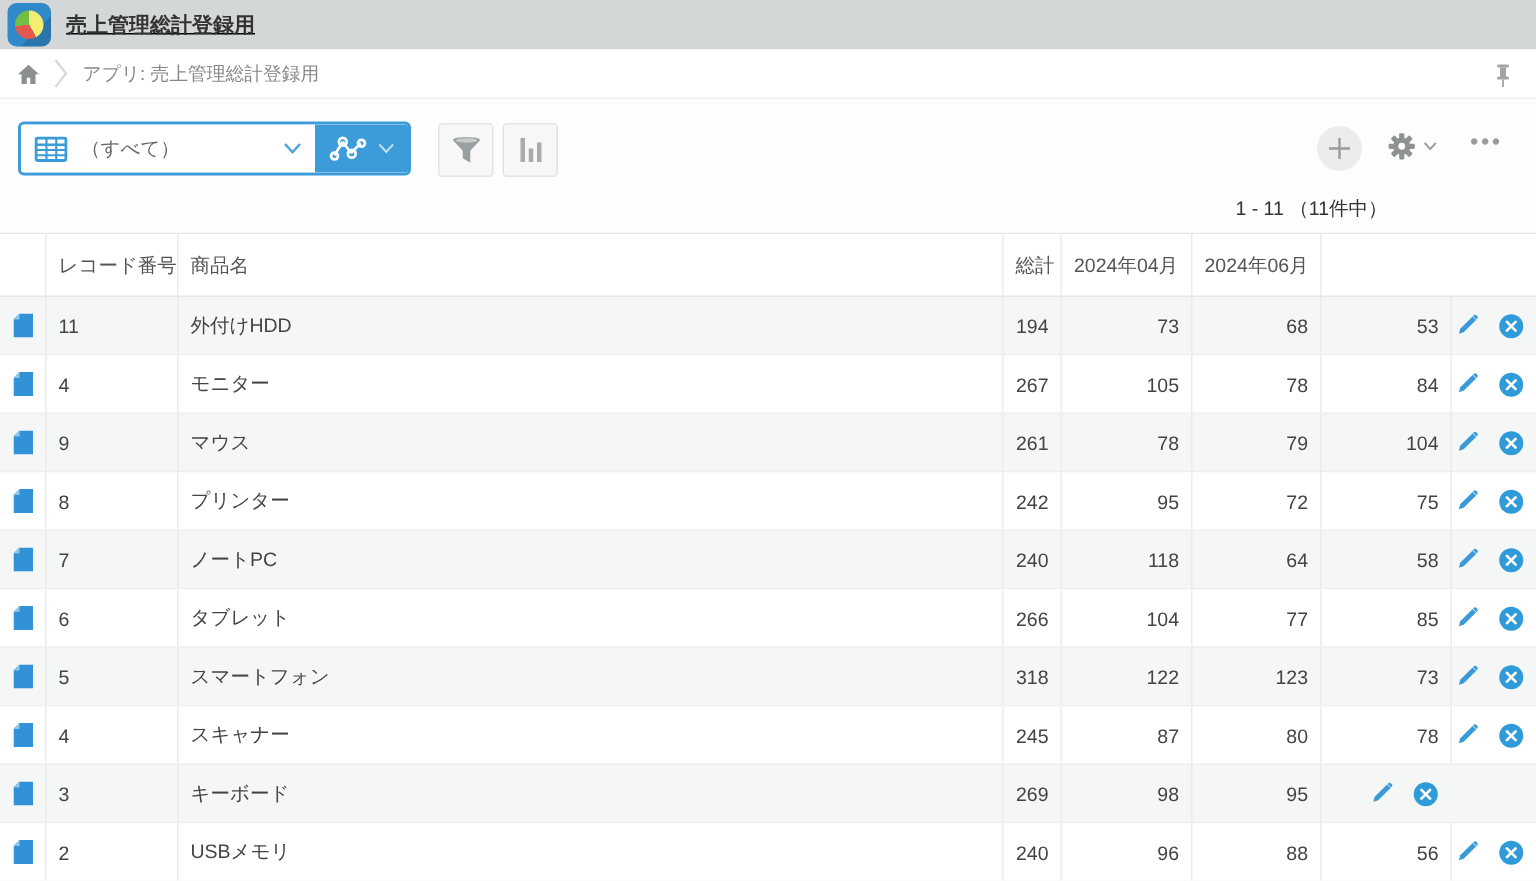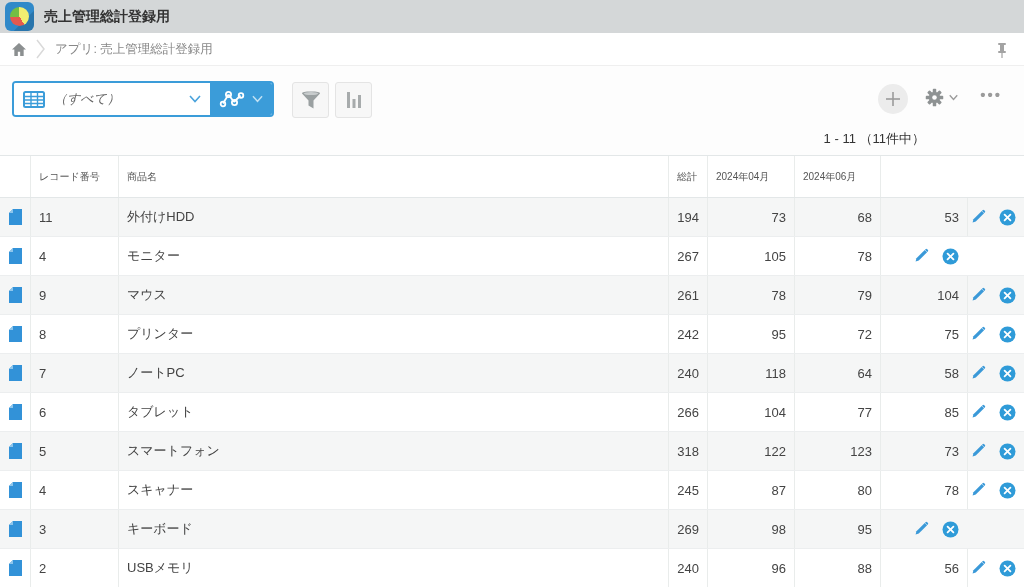--- a/index.html
+++ b/index.html
@@ -1,20 +1,20 @@
 <!DOCTYPE html>
 <html><head>
 <meta charset="utf-8">
 <style>
   * { box-sizing: border-box; margin: 0; padding: 0; }
   html,body { width:1024px; height:587px; overflow:hidden; background:#fff;
     font-family:"Liberation Sans","DejaVu Sans",sans-serif; }
 
   
-  .topbar { height:33px; background:#d4d7d8; display:flex; align-items:center; }
+  .topbar { height:33px; background:#d4d7d8; display:flex; align-items:center;text-decoration:underline; }
   .app-icon { width:29px; height:29px; border-radius:6px; background:#3089c9;
     margin-left:5px; position:relative; overflow:hidden; display:flex;
     align-items:center; justify-content:center; flex:0 0 29px; }
   .app-icon::after { content:''; position:absolute; left:13px; top:13px; width:40px;
     height:40px; background:rgba(0,0,0,.14); transform:rotate(45deg); }
   .pie { width:19px; height:19px; border-radius:50%; position:relative; z-index:1;
     background:conic-gradient(#f1ee71 0 150deg, #e4594e 150deg 265deg, #72bf44 265deg 360deg); }
   .app-title { font-size:14px; font-weight:bold; color:#333; margin-left:10px; }
 
   
@@ -23,21 +23,21 @@
   .crumb-sep { margin:0 10px; display:flex; align-items:center; }
   .crumb-label { font-size:12.5px; color:#888;text-align:right; }
   .pin-btn { position:absolute; right:12px; top:7px; width:20px; height:20px;
     display:flex; align-items:center; justify-content:center; cursor:pointer; }
 
   
   .subheader { position:relative; height:89px; background:#fdfdfd; }
   .view-select { position:absolute; left:12px; top:15px; display:flex; height:36px;
     border:2px solid #3b9cd9; border-radius:4px; overflow:hidden; cursor:pointer; }
   .vs-white { background:#fff; width:196px; display:flex; align-items:center;
-    gap:9px; padding:12px 9px;font-style:italic; }
+    gap:9px; padding:12px 9px; }
   .vs-label { flex:1; font-size:13px; color:#666; }
   .vs-blue { background:#3b9cd9; width:62px; display:flex; align-items:center;
     justify-content:center; gap:7px; }
   .icon-btn { position:absolute; top:16px; width:37px; height:36px; background:#f7f7f7;
     border:1px solid #e4e4e4; border-radius:3px; display:flex; align-items:center;
     justify-content:center; cursor:pointer; }
   .btn-filter { left:292px; }
   .btn-graph { left:335px; }
   .plus-btn { position:absolute; right:116px; top:18px; width:30px; height:30px;
     border-radius:50%; background:#ececec; display:flex; align-items:center;
@@ -47,21 +47,21 @@
   .dots-btn { position:absolute; right:22px; top:20px; color:#9b9b9b; font-size:15px;
     letter-spacing:2px; cursor:pointer; font-weight:bold; }
   .pagination { position:absolute; right:99px; bottom:7px; font-size:13px; color:#333; }
 
   
   .grid { width:1024px; }
   .hrow, .row { display:grid;
     grid-template-columns:30px 88px 550px 39px 87px 86px 87px 57px; }
   .hrow { height:43px; border-top:1px solid #e3e7e8; border-bottom:1px solid #e3e7e8;
     background:#fff; }
-  .hrow > div { display:flex; align-items:center; font-size:10px; color:#555;
+  .hrow > div { display:flex; align-items:center; font-size:13px; color:#555;
     padding:0 8px; overflow:hidden; white-space:nowrap; }
   .row { height:39px; border-bottom:1px solid #eceeef; background:#fff; }
   .rows .row:nth-child(odd) { background:#f5f6f6; }
   .row > div { display:flex; align-items:center; font-size:13px; color:#444;
     padding:0 8px; overflow:hidden; white-space:nowrap; }
   .hrow > div + div, .row > div + div { border-left:1px solid #e9eceb; }
   .num { justify-content:flex-end; padding-right:10px; }
   .c-icon { justify-content:center; padding:0; }
   .c-actions { justify-content:flex-end; gap:13px; padding-right:12px; }
   .act { width:17px; height:17px; display:flex; align-items:center;
@@ -253,20 +253,21 @@
             <path d="M4 0 H13 V16 H0 V4 Z" fill="#3292d8"></path>
             <path d="M4 0 L0 4 H4 Z" fill="#8ec6ec"></path>
           </svg>
         </span>
       </div>
       <div>4</div>
       <div>モニター</div>
       <div class="num">267</div>
       <div class="num">105</div>
       <div class="num">78</div>
+      <div class="num">84</div>
       <div class="c-actions">
         <span class="act">
           <span style="display:flex;">
             <svg width="16" height="16" viewBox="0 0 18 18">
               <path d="M13.2 2.2 l2.6 2.6 L6.5 14.1 l-3.6 1 1-3.6 Z" fill="#3a99d8"></path>
               <path d="M14.1 1.3 a1.3 1.3 0 0 1 1.8 0 l0.8 0.8 a1.3 1.3 0 0 1 0 1.8 l-0.6 0.6 -2.6 -2.6 Z" fill="#3a99d8"></path>
             </svg>
           </span>
         </span>
         <span class="act">

